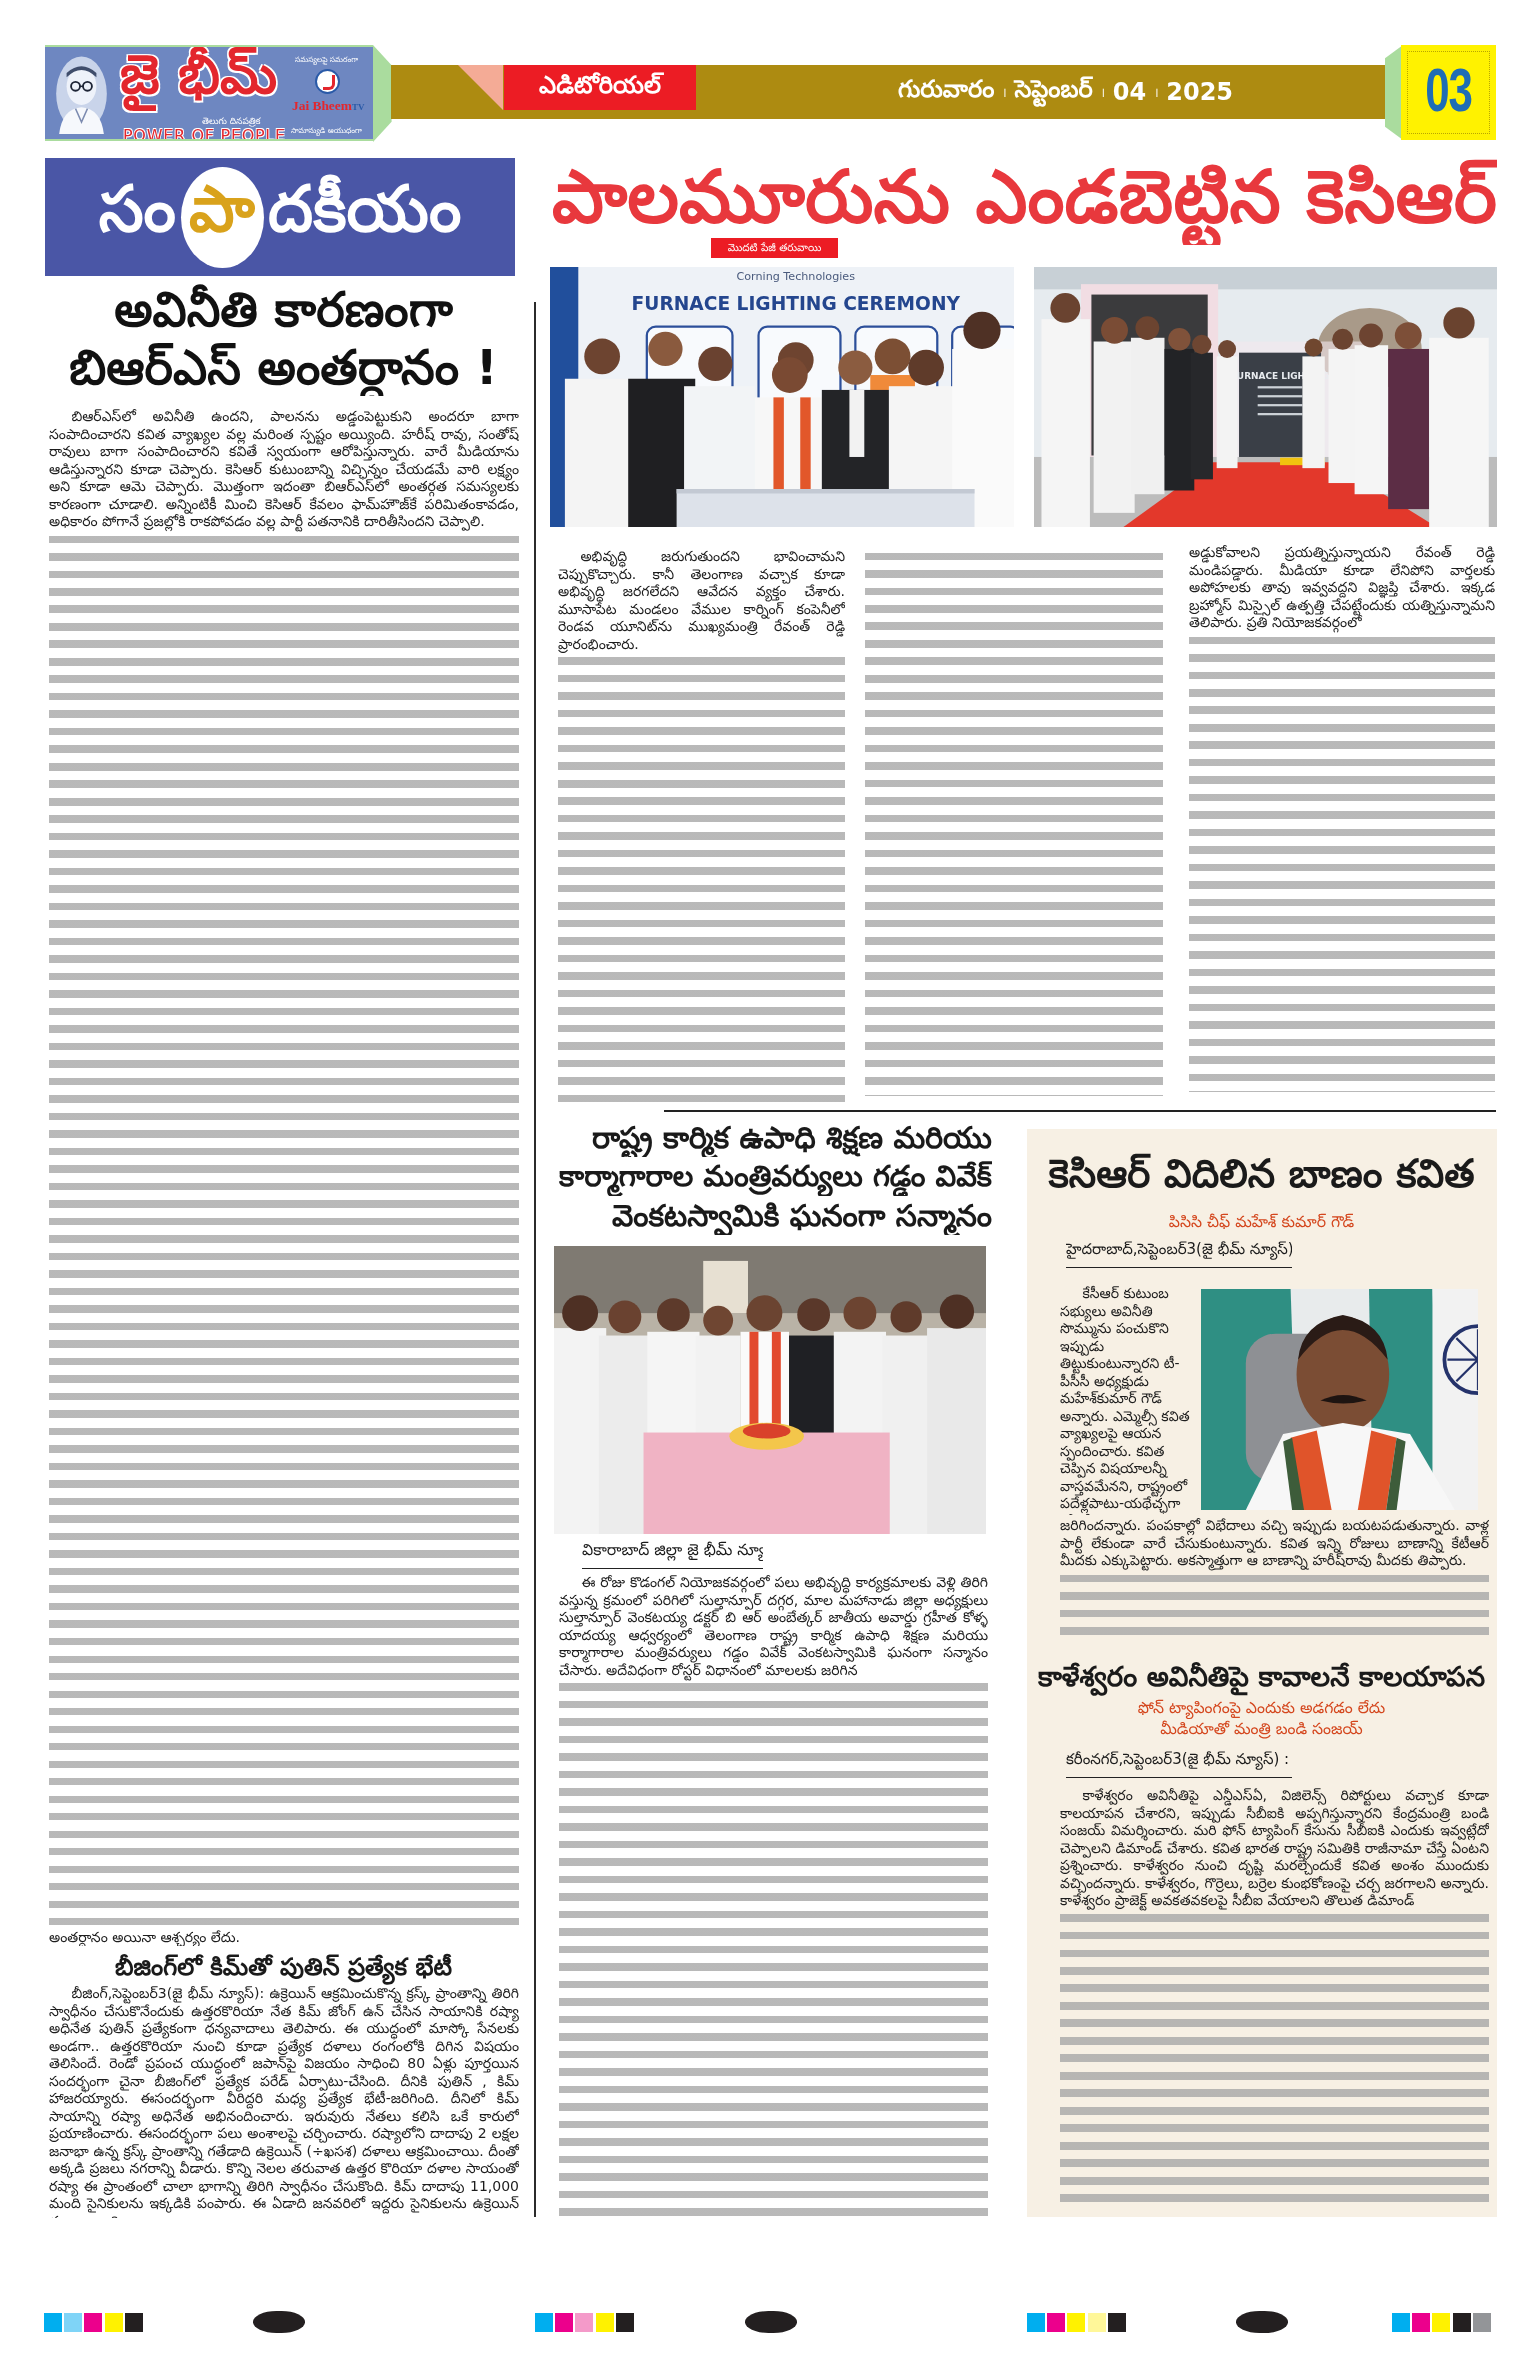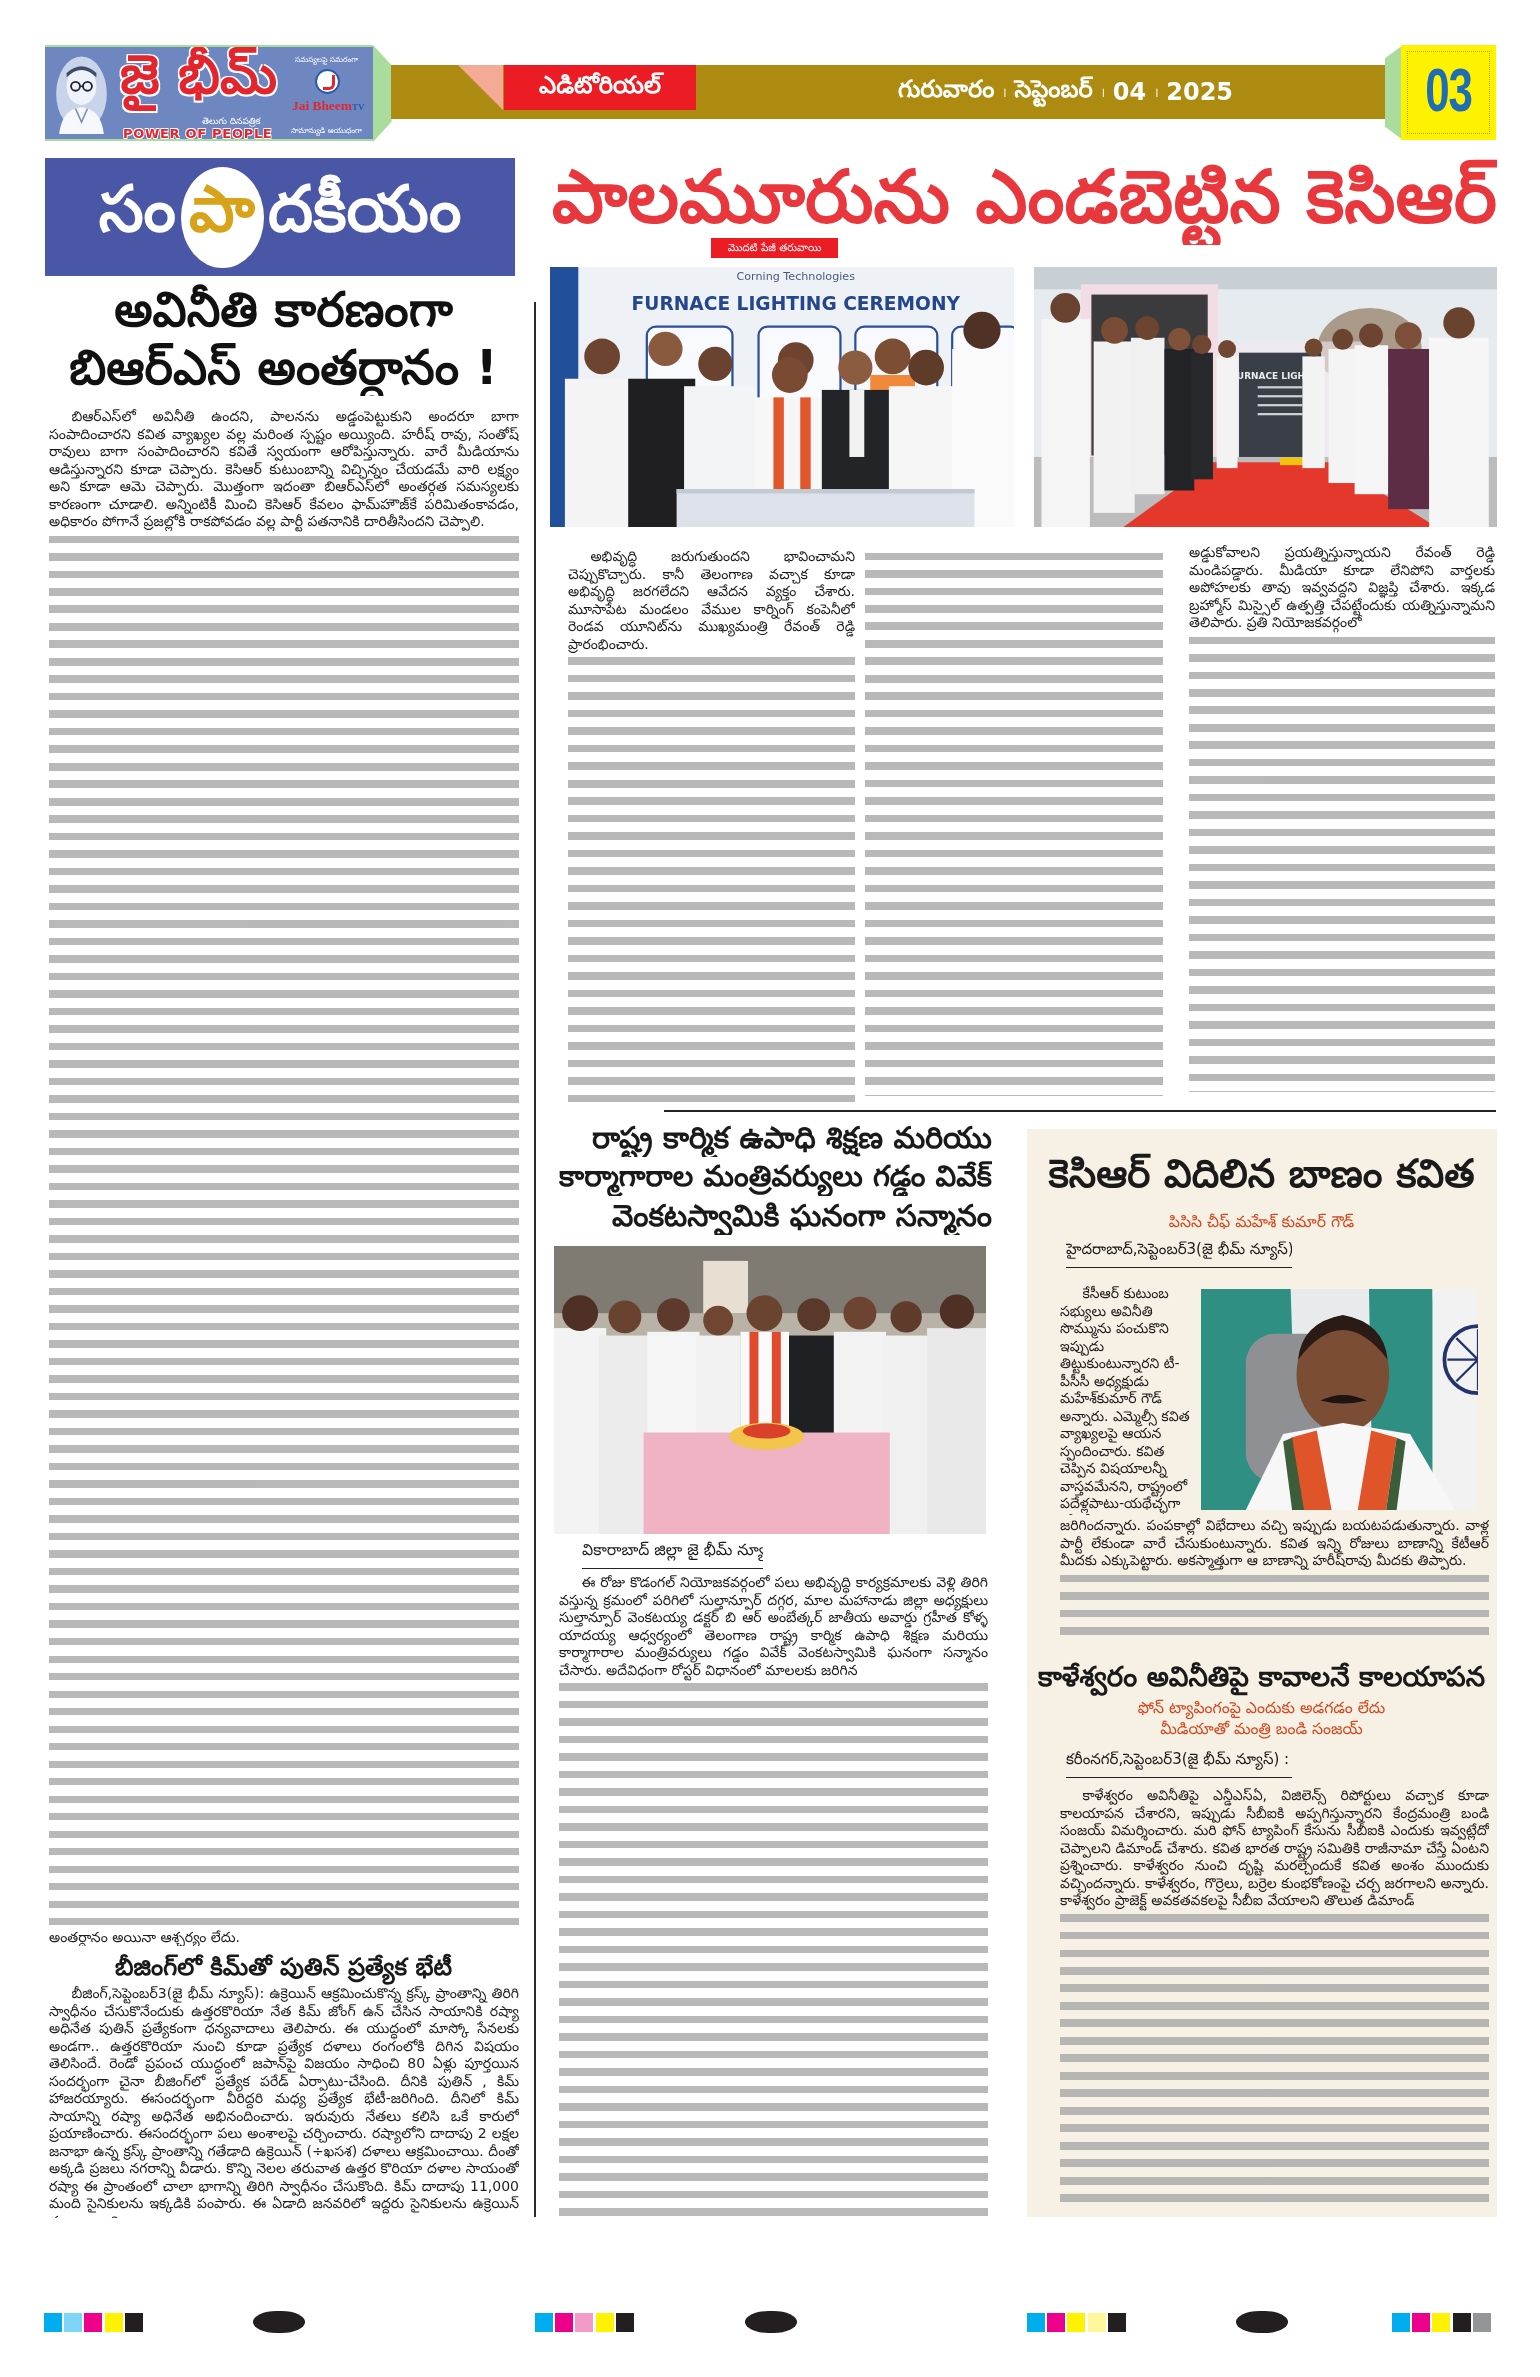--- a/index.html
+++ b/index.html
@@ -3,21 +3,21 @@
 <meta charset="utf-8">
 <style>
   html,body{margin:0;padding:0;background:#fff;}
   body{width:1541px;height:2377px;position:relative;overflow:hidden;font-family:"DejaVu Sans",sans-serif;color:#1a1a1a;}
   .abs{position:absolute;}
   
   #masthead{left:45px;top:45px;width:328px;height:92px;background:var(--masthead_blue);border-top:2.2px solid var(--connector_green);border-bottom:2.2px solid var(--connector_green);overflow:hidden;}
   #portrait{left:7.5px;top:7.5px;width:57px;height:79px;}
   #mast-title{left:75px;top:-4.5px;font-size:54px;font-weight:bold;color:var(--masthead_red);text-shadow:1.5px 1.5px 0 #fff,-1.5px -1.5px 0 #fff,1.5px -1.5px 0 #fff,-1.5px 1.5px 0 #fff;white-space:nowrap;}
   #mast-tagline{left:157px;top:69px;font-size:9px;color:#fff;white-space:nowrap;}
-  #mast-slogan{left:78px;top:79px;font-size:13px;font-weight:bold;color:var(--masthead_red);letter-spacing:0.7px;text-shadow:0.7px 0.7px 0 #fff,-0.7px -0.7px 0 #fff,0.7px -0.7px 0 #fff,-0.7px 0.7px 0 #fff;white-space:nowrap;}
+  #mast-slogan{left:78px;top:79px;font-size:16px;font-weight:normal;color:var(--masthead_red);letter-spacing:0.7px;text-shadow:0.7px 0.7px 0 #fff,-0.7px -0.7px 0 #fff,0.7px -0.7px 0 #fff,-0.7px 0.7px 0 #fff;white-space:nowrap;}
   #tv-top{left:250px;top:7.5px;font-size:7.5px;color:#fff;white-space:nowrap;}
   #tv-logo{left:270px;top:22.4px;width:25px;height:25px;border-radius:50%;background:#fff;border:2.2px solid #2a5aa8;box-sizing:border-box;}
   #tv-logo::after{content:"";position:absolute;left:6px;top:3.7px;width:9px;height:12px;border-right:3px solid #e3262d;border-bottom:3px solid #e3262d;border-radius:0 0 6px 0;}
   #tv-name{left:247px;top:51px;font-size:13.4px;font-weight:bold;color:var(--masthead_red);font-family:"Liberation Serif",serif;white-space:nowrap;}
   #tv-name span{color:#2a5aa8;font-size:9px;}
   #tv-bottom{left:246px;top:79px;font-size:7.5px;color:#fff;white-space:nowrap;}
   #connector{left:373px;top:45px;width:18.6px;height:97px;background:var(--connector_green);clip-path:polygon(0 0,100% 21%,100% 79%,0 100%);}
   #olive-bar{left:391px;top:65px;width:996px;height:54px;background:var(--olive_bar);}
   #salmon-wedge{left:458px;top:65px;width:45px;height:45px;background:var(--salmon_wedge);clip-path:polygon(0 0,100% 0,100% 100%);}
   #section-label{left:504px;top:65px;width:192px;height:45px;background:var(--editorial_red);color:#fff;font-size:24px;font-weight:bold;display:flex;align-items:center;justify-content:center;white-space:nowrap;}
@@ -199,21 +199,21 @@
       <rect x="430" y="105" width="45" height="200" fill="#f5f5f5"></rect>
         <circle cx="452" cy="92" r="16" fill="#6d4431"></circle>
       <rect x="475" y="110" width="55" height="215" fill="#5c2d45"></rect>
         <circle cx="502" cy="92" r="18" fill="#7d4f38"></circle>
       <rect x="530" y="95" width="80" height="254" fill="#f6f6f6"></rect>
         <circle cx="570" cy="75" r="21" fill="#6a432f"></circle>
     </g>
   </svg>
 </div>
 
-<div class="col" style="left:558px;top:548px;width:287px;height:555px;margin-left:10px;">
+<div class="col" style="left:558px;top:548px;width:287px;height:555px;">
   <p class="body-text indent">అభివృద్ధి జరుగుతుందని భావించామని చెప్పుకొచ్చారు. కానీ తెలంగాణ వచ్చాక కూడా అభివృద్ధి జరగలేదని ఆవేదన వ్యక్తం చేశారు. మూసాపేట మండలం వేముల కార్నింగ్ కంపెనీలో రెండవ యూనిట్‌ను ముఖ్యమంత్రి రేవంత్ రెడ్డి ప్రారంభించారు.</p>
   <div class="filler"></div>
 </div>
 <div class="col" style="left:865px;top:548px;width:298px;height:548px;">
   <div class="filler"></div>
 </div>
 <div class="col" style="left:1189px;top:544px;width:306px;height:548px;">
   <p class="body-text">అడ్డుకోవాలని ప్రయత్నిస్తున్నాయని రేవంత్ రెడ్డి మండిపడ్డారు. మీడియా కూడా లేనిపోని వార్తలకు అపోహలకు తావు ఇవ్వవద్దని విజ్ఞప్తి చేశారు. ఇక్కడ బ్రహ్మోస్ మిస్సైల్ ఉత్పత్తి చేపట్టేందుకు యత్నిస్తున్నామని తెలిపారు. ప్రతి నియోజకవర్గంలో</p>
   <div class="filler"></div>
 </div>

